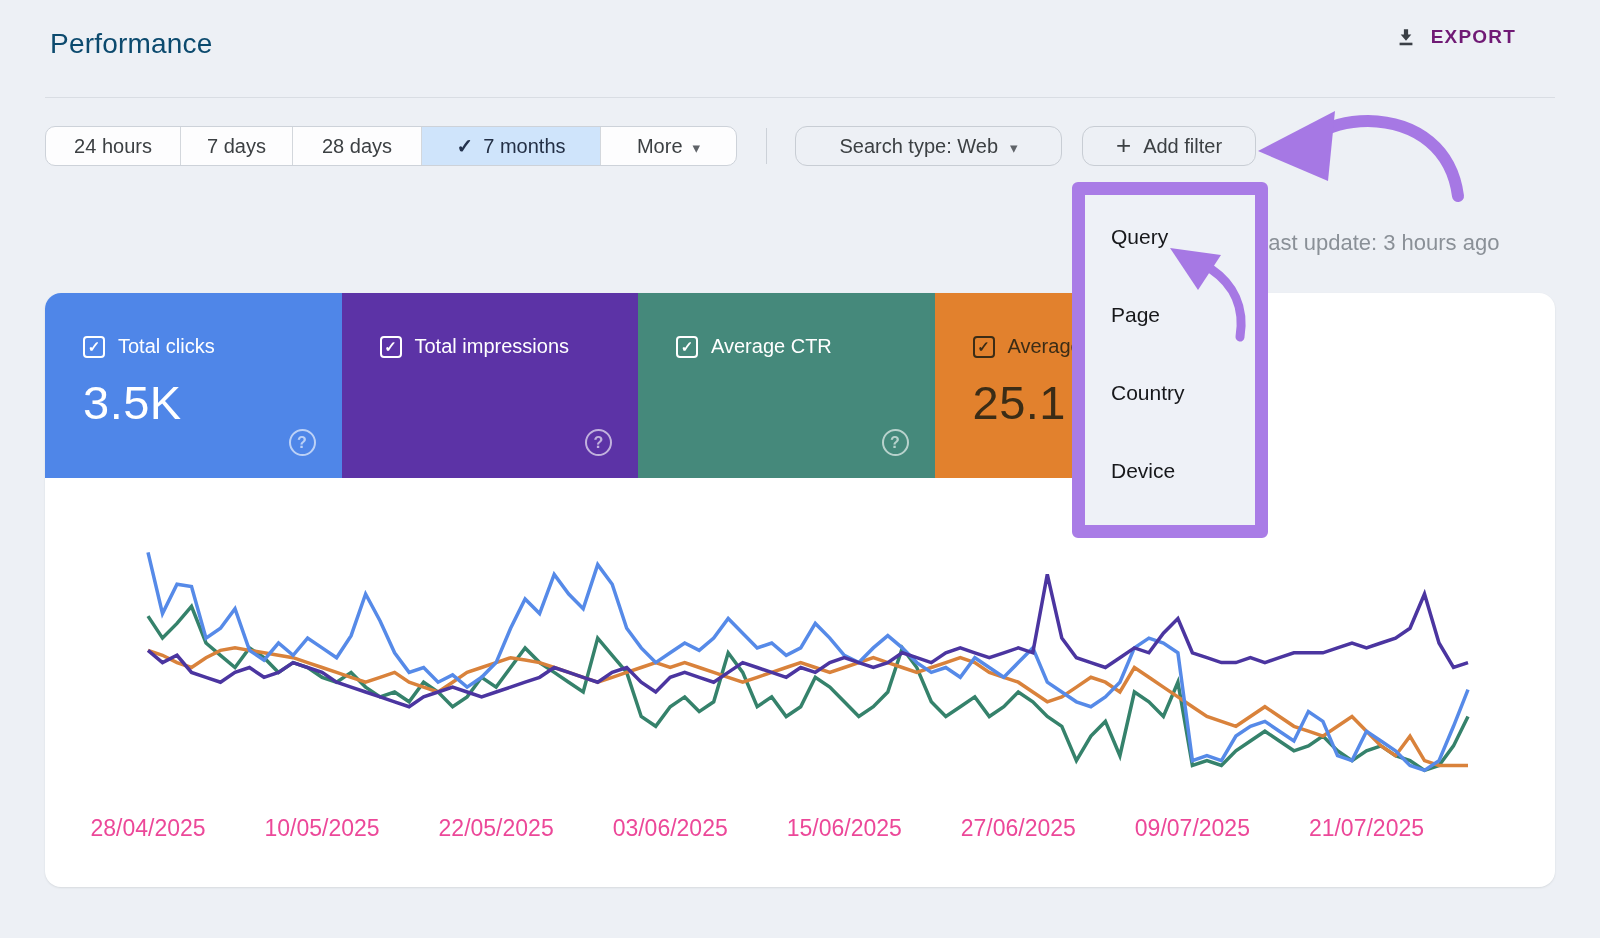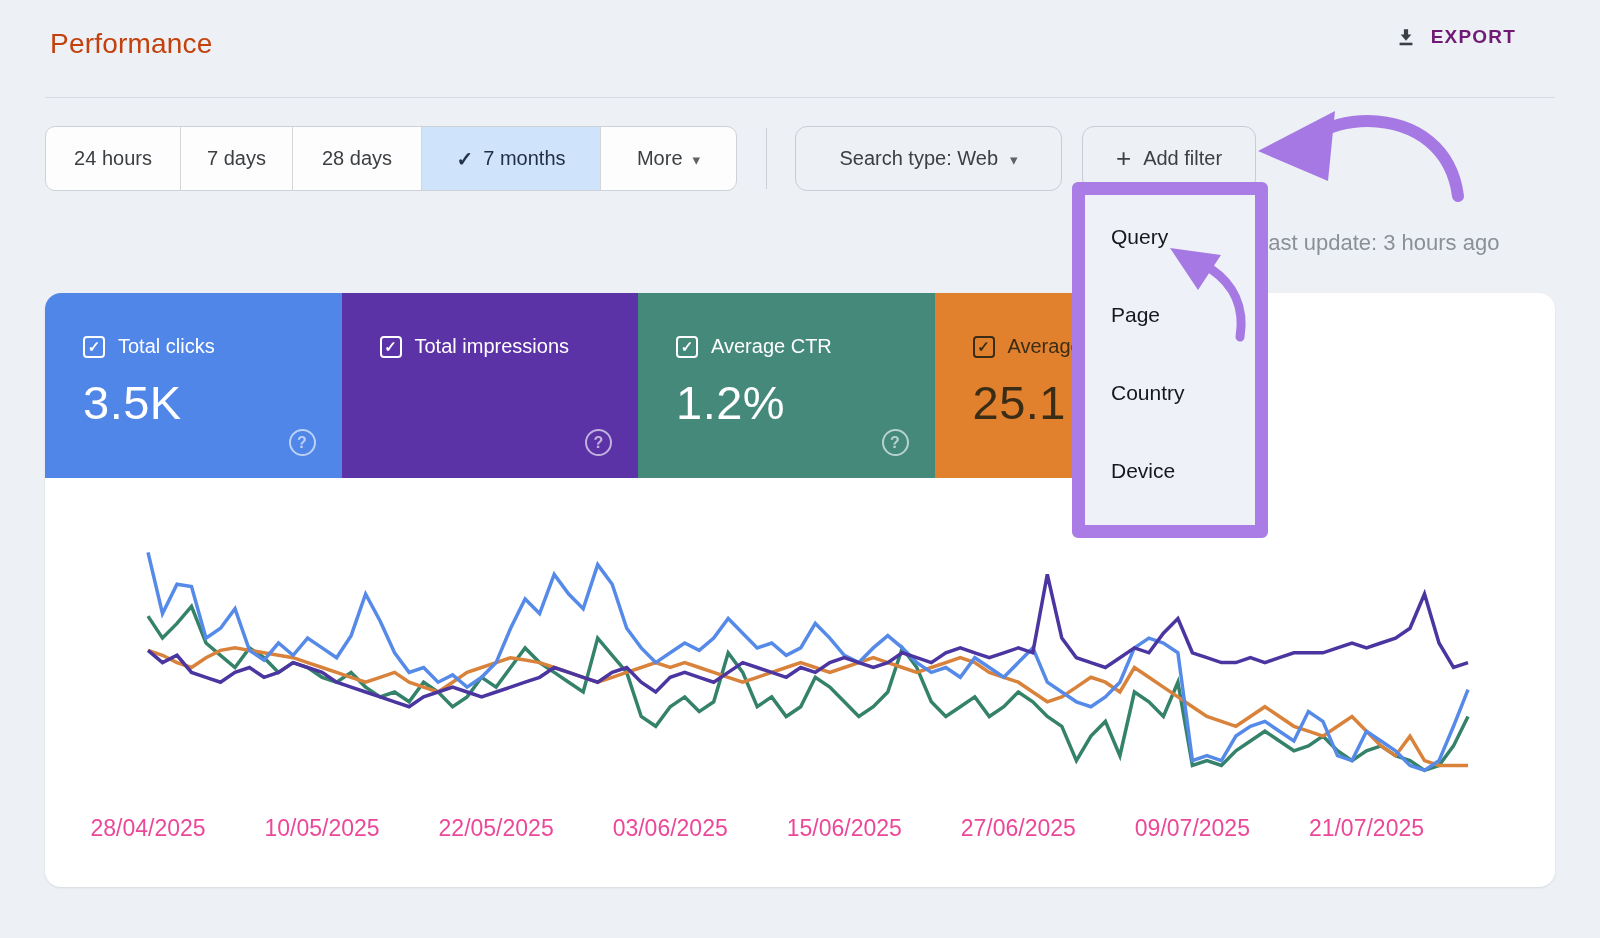--- a/index.html
+++ b/index.html
@@ -7,30 +7,30 @@
   body {
     font-family:"Liberation Sans", sans-serif;
     background:#edf0f5;
     position:relative;
     overflow:hidden;
     color:#3c4043;
   }
   .abs { position:absolute; }
 
   
-  .page-title { left:50px; top:28px; font-size:28px; font-weight:500; color:#c2410c; letter-spacing:.2px; }
+  .page-title { left:50px; top:28px; font-size:28px; font-weight:500; color:#0c4a6e; letter-spacing:.2px; }
   .export-btn {
     right:84px; top:26px; display:flex; align-items:center; gap:14px;
     background:none; border:none; cursor:pointer;
     font-family:inherit; font-size:19px; font-weight:700; letter-spacing:1.2px; color:#701a75;
   }
   .header-divider { left:45px; right:45px; top:97px; height:1px; background:#d9dde3; }
 
   
-  .toolbar { left:45px; top:126px; height:65px; display:flex; align-items:stretch; }
+  .toolbar { left:45px; top:126px; height:40px; display:flex; align-items:stretch; }
   .segmented {
     display:flex; border:1px solid #cdd2d9; border-radius:10px; overflow:hidden; background:#fdfdfe;
   }
   .seg {
     display:flex; align-items:center; justify-content:center; gap:10px;
     font-family:inherit; font-size:20px; color:#3c4043; background:transparent; border:none; cursor:pointer;
     border-left:1px solid #d3d7dc; white-space:nowrap;
   }
   .seg:first-child { border-left:none; }
   .seg-1 { width:134px; } .seg-2 { width:112px; } .seg-3 { width:129px; }
@@ -145,21 +145,20 @@
         <span class="cb">✓</span>
         <span class="card-label">Total impressions</span>
       </div>
       <span class="help">?</span>
     </div>
     <div class="metric-card" style="background: rgb(69, 137, 123); color: rgb(255, 255, 255);">
       <div class="card-top">
         <span class="cb">✓</span>
         <span class="card-label">Average CTR</span>
       </div>
-      <div class="card-value">1.2%</div>
       <span class="help">?</span>
     </div>
     <div class="metric-card" style="background: rgb(226, 129, 45); color: rgb(59, 44, 22);">
       <div class="card-top">
         <span class="cb">✓</span>
         <span class="card-label">Average position</span>
       </div>
       <div class="card-value">25.1</div>
       <span class="help">?</span>
     </div>

